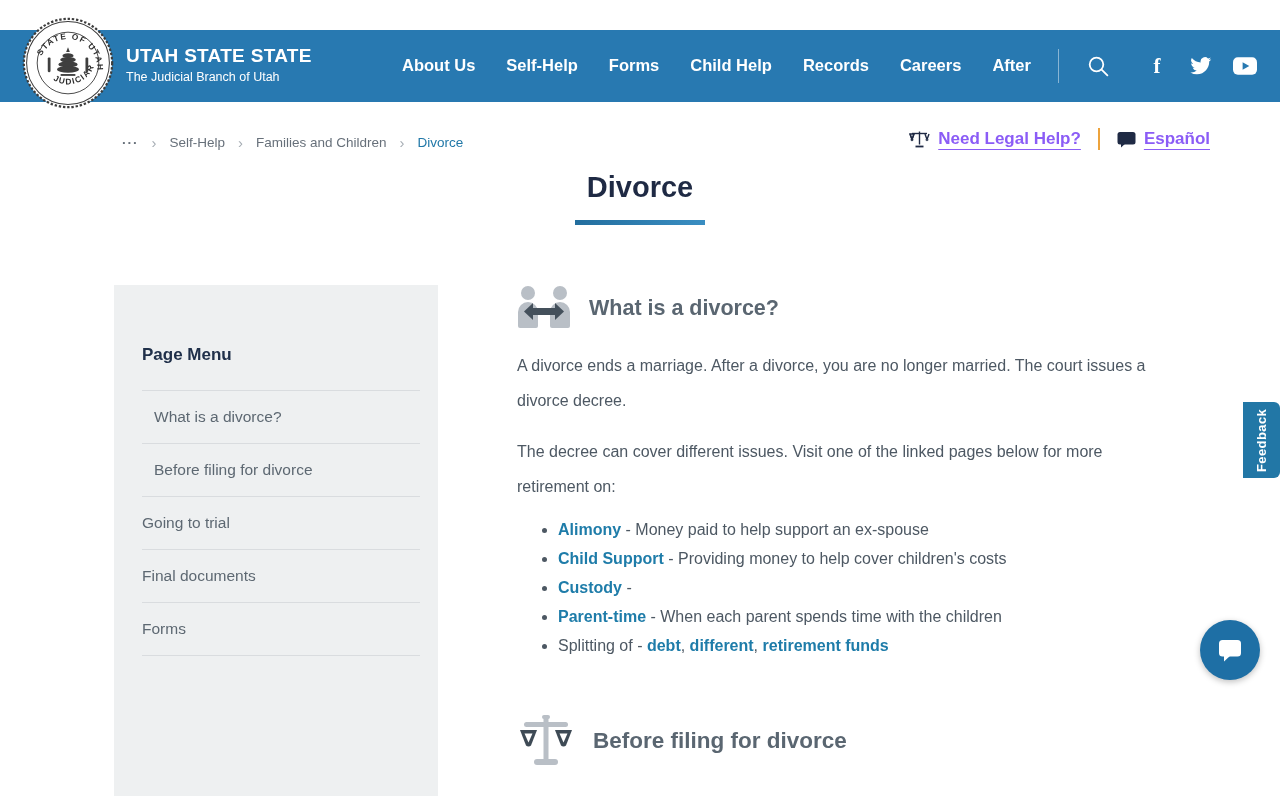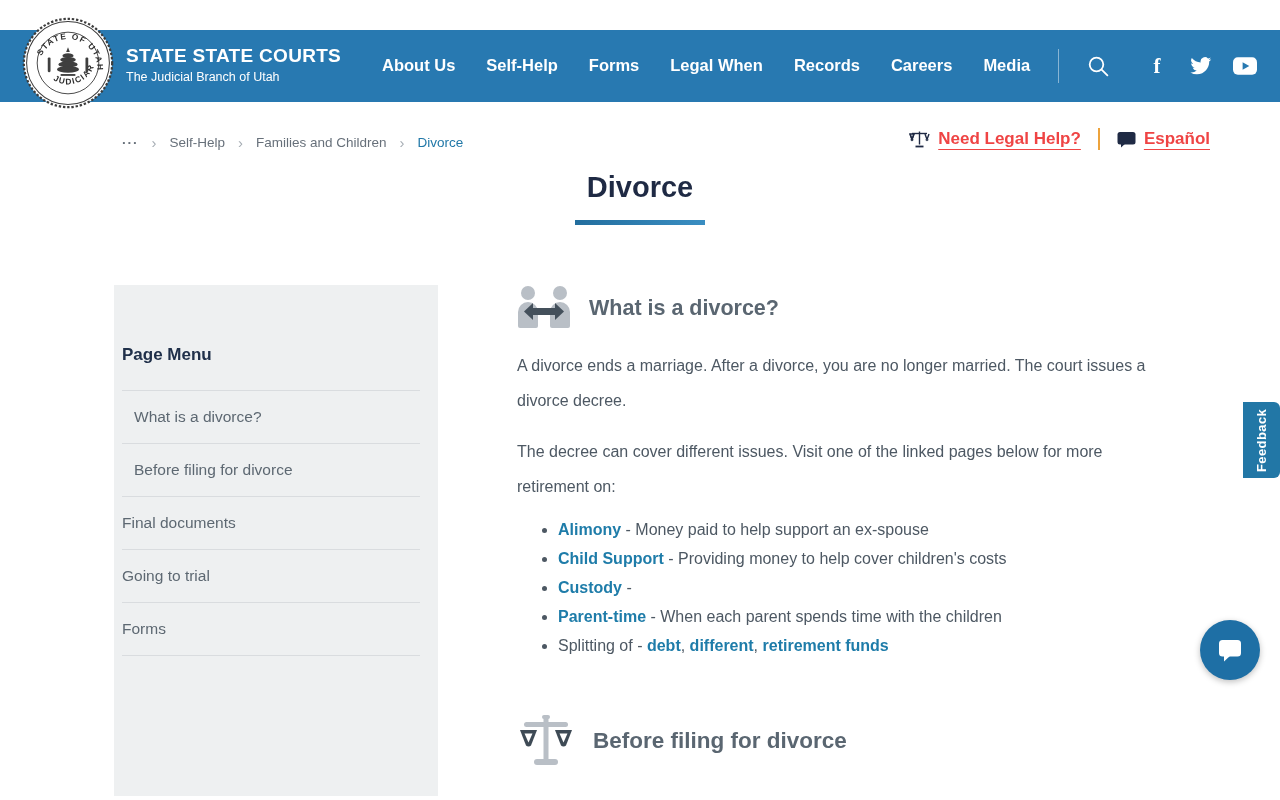--- a/index.html
+++ b/index.html
@@ -16,21 +16,21 @@
   }
   .seal {
     position:absolute; left:22px; top:-13px; width:92px; height:92px; z-index:6;
   }
   .brand { position:absolute; left:126px; top:15px; }
   .brand-title {
     color:#ffffff; font-size:19px; font-weight:700; letter-spacing:.3px;
   }
   .brand-sub { color:#ffffff; font-size:12.5px; margin-top:3px; }
   .mainnav {
-    position:absolute; left:382px; top:0; height:70px;
+    position:absolute; left:402px; top:0; height:70px;
     display:flex; align-items:center; gap:31px; list-style:none;
   }
   .mainnav a {
     color:#ffffff; font-size:16.5px; font-weight:700; text-decoration:none;
     cursor:pointer; white-space:nowrap;
   }
   .nav-divider {
     position:absolute; left:1058px; top:19px; width:1px; height:34px;
     background:rgba(255,255,255,.45);
   }
@@ -44,38 +44,38 @@
     font-size:13.5px; color:#67707a;
   }
   .breadcrumb a { text-decoration:none; color:#67707a; cursor:pointer; }
   .breadcrumb .crumb-sep { color:#a6adb4; font-size:15px; }
   .breadcrumb .crumb-active { color:#2178a8; }
   .breadcrumb .crumb-ellipsis { letter-spacing:1px; font-weight:700; color:#67707a; }
   .utility {
     position:absolute; right:70px; top:128px; display:flex; align-items:center; gap:9px;
   }
   .utility a {
-    color:#ef4444; font-size:17px; font-weight:600; text-decoration:underline;
+    color:#8b5cf6; font-size:17px; font-weight:600; text-decoration:underline;
     text-underline-offset:5px; text-decoration-thickness:1px; cursor:pointer;
     display:flex; align-items:center; gap:8px;
   }
   .orange-pipe { width:2px; height:22px; background:#eda33c; margin:0 8px; }
   
   .page-title {
     position:absolute; top:171px; left:0; width:1280px; text-align:center;
     font-size:29px; font-weight:600; color:#1f2a44;
   }
   .title-underline {
     position:absolute; top:220px; left:575px; width:130px; height:5px;
     background:linear-gradient(90deg,#236e9e,#3a8ec2);
   }
   
   .sidebar {
     position:absolute; left:114px; top:285px; width:324px; height:511px;
-    background:#eef0f1; padding:60px 18px 0 8px;
+    background:#eef0f1; padding:60px 18px 0 28px;
   }
   .sidebar h3 {
     font-size:17px; font-weight:700; color:#20304a; padding-bottom:25px;
     border-bottom:1px solid #d9dcdf;
   }
   .sidebar ul { list-style:none; }
   .sidebar li {
     border-bottom:1px solid #d9dcdf; padding:17px 0; font-size:15.5px;
     color:#5d6872; cursor:pointer;
   }
@@ -135,31 +135,31 @@
         <ellipse cx="50" cy="46.5" rx="8.5" ry="3"></ellipse>
         <ellipse cx="50" cy="51.5" rx="10.5" ry="3.4"></ellipse>
         <ellipse cx="50" cy="57" rx="12" ry="3.6"></ellipse>
         <rect x="28" y="44" width="3" height="16" rx="1.2"></rect>
         <rect x="69" y="44" width="3" height="16" rx="1.2"></rect>
         <rect x="42" y="62" width="16" height="2"></rect>
       </g>
     </svg>
   </div>
   <div class="brand">
-    <div class="brand-title">STATE STATE COURTS</div>
+    <div class="brand-title">UTAH STATE STATE</div>
     <div class="brand-sub">The Judicial Branch of Utah</div>
   </div>
   <ul class="mainnav">
     <li><a>About Us</a></li>
     <li><a>Self-Help</a></li>
     <li><a>Forms</a></li>
-    <li><a>Legal When</a></li>
+    <li><a>Child Help</a></li>
     <li><a>Records</a></li>
     <li><a>Careers</a></li>
-    <li><a>Media</a></li>
+    <li><a>After</a></li>
   </ul>
   <div class="nav-divider"></div>
   <div class="search-btn">
     <svg width="23" height="23" viewBox="0 0 23 23" fill="none">
       <circle cx="9.5" cy="9.5" r="6.8" stroke="#ffffff" stroke-width="1.8"></circle>
       <line x1="14.6" y1="14.6" x2="20.4" y2="20.4" stroke="#ffffff" stroke-width="1.8" stroke-linecap="round"></line>
     </svg>
   </div>
   <div class="social">
     <div class="social-item">
@@ -214,22 +214,22 @@
 </div>
 
 <h1 class="page-title">Divorce</h1>
 <div class="title-underline"></div>
 
 <aside class="sidebar">
   <h3>Page Menu</h3>
   <ul>
     <li class="ind1">What is a divorce?</li>
     <li class="ind1">Before filing for divorce</li>
+    <li>Going to trial</li>
     <li>Final documents</li>
-    <li>Going to trial</li>
     <li>Forms</li>
   </ul>
 </aside>
 
 <main class="content">
 
   <div class="sec-head">
     <svg width="54" height="47" viewBox="0 0 54 47">
       <g fill="#b9bfc6">
         <circle cx="11" cy="8" r="7"></circle>

